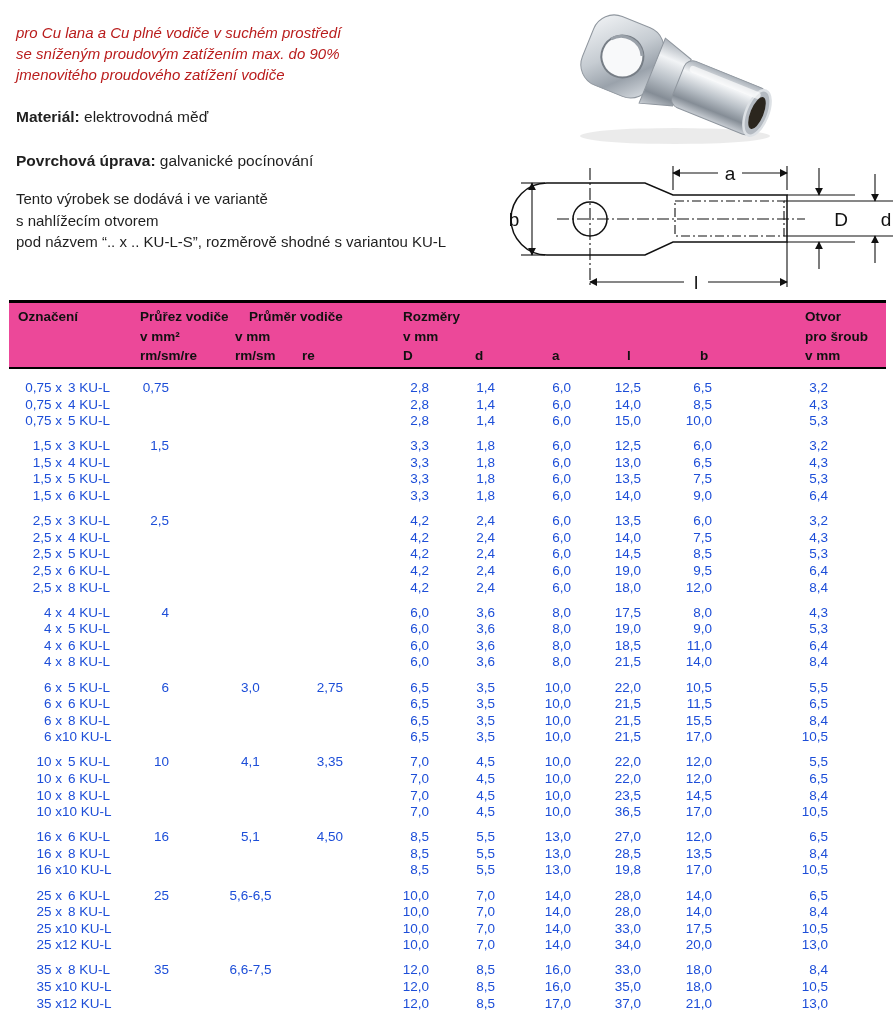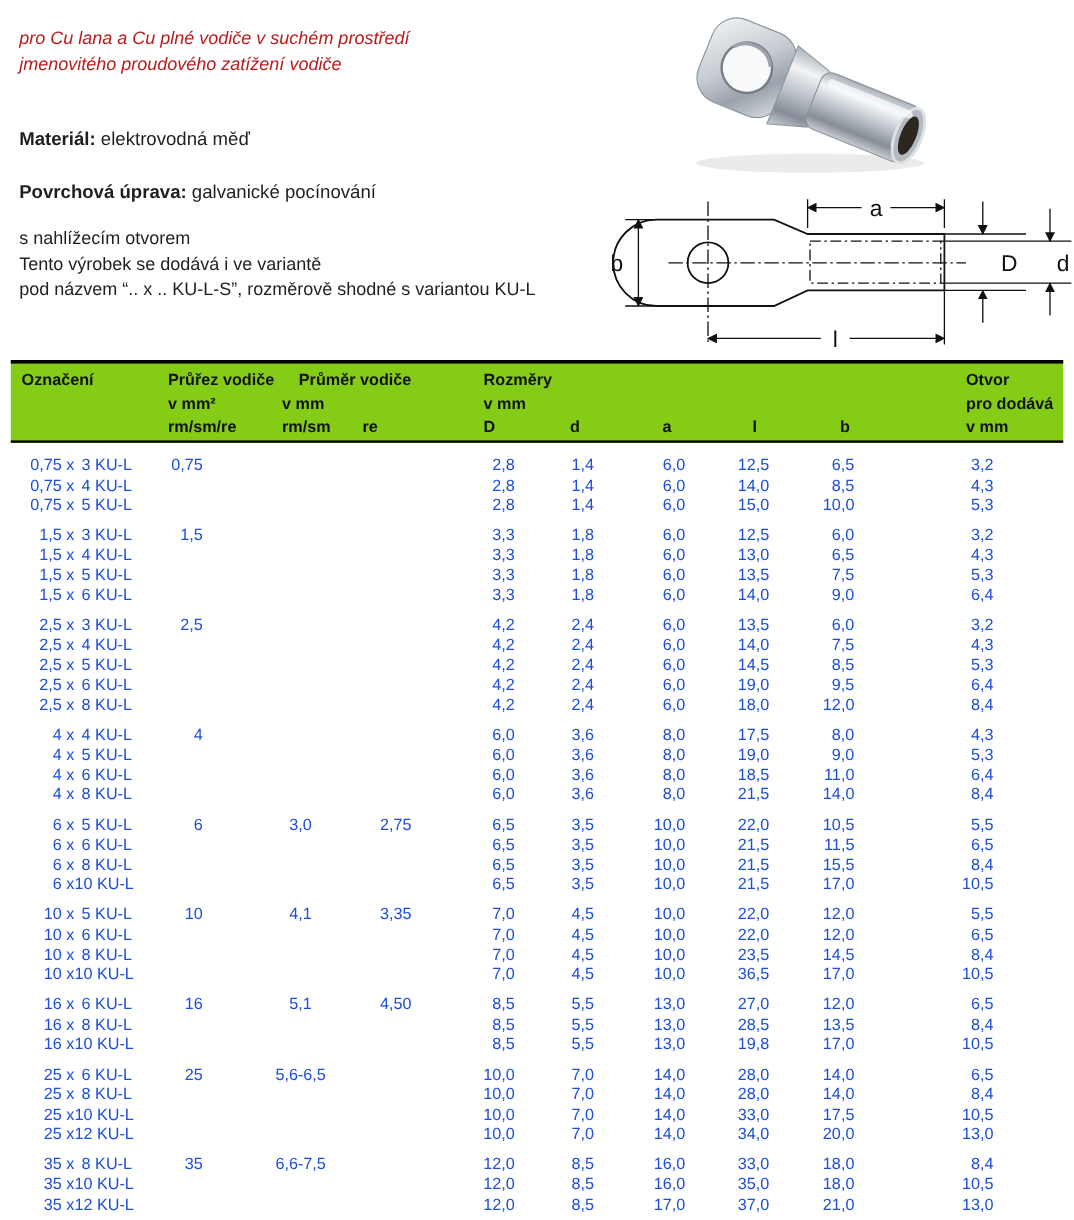--- a/index.html
+++ b/index.html
@@ -15,21 +15,21 @@
 
   
   .photo{position:absolute;left:553px;top:4px;width:252px;height:148px;}
 
   
   .drawing{position:absolute;left:503px;top:150px;width:390px;height:148px;}
   .drawing text{font-family:"Liberation Sans",sans-serif;font-size:19px;fill:#111;}
 
   
   .spec-table{position:absolute;left:9px;top:300px;width:877px;}
-  .thead{position:relative;height:64px;background:#84cc16;
+  .thead{position:relative;height:64px;background:#ec4899;
          border-top:3px solid #000;border-bottom:2.5px solid #000;text-align:right;}
   .th{position:absolute;font-weight:bold;font-size:13.5px;line-height:14px;color:#111;}
   .l1{top:7px}.l2{top:27px}.l3{top:46px}
 
   .tbody{padding-top:11px;}
   .trow{display:grid;
         grid-template-columns:44px 48px 59px 147px 27px 86px 66px 76px 70px 71px 116px;
         padding-left:9px;height:16.6px;line-height:16.6px;
         font-size:13.5px;color:#1d4ed8;}
   .trow span{display:block;white-space:nowrap;}
@@ -37,34 +37,35 @@
   .c-c{text-align:center;padding-left:16px;box-sizing:border-box;}
   .group-start{margin-top:8.5px;}
 </style>
 </head>
 <body>
 
 <div class="page">
 
   <div class="intro-italic">
     <div>pro Cu lana a Cu plné vodiče v suchém prostředí</div>
+    <div>se sníženým proudovým zatížením max. do 90%</div>
     <div>jmenovitého proudového zatížení vodiče</div>
   </div>
 
   <div class="mat-line" style="top:108px">
     <b>Materiál:</b><span> elektrovodná měď</span>
   </div>
 
   <div class="mat-line" style="top:152px">
     <b>Povrchová úprava:</b><span> galvanické pocínování</span>
   </div>
 
   <div class="variant">
+    <div>Tento výrobek se dodává i ve variantě</div>
     <div>s nahlížecím otvorem</div>
-    <div>Tento výrobek se dodává i ve variantě</div>
     <div>pod názvem “.. x .. KU-L-S”, rozměrově shodné s variantou KU-L</div>
   </div>
 
   <svg class="photo" viewBox="0 0 252 148">
     <defs>
       <linearGradient id="gPlate" x1="0" y1="0" x2="1" y2="1">
         <stop offset="0" stop-color="#f4f6f8"></stop>
           <stop offset="0.45" stop-color="#c6ccd2"></stop>
         <stop offset="0.7" stop-color="#9aa2ab"></stop>
           <stop offset="1" stop-color="#e4e8ec"></stop>
@@ -152,21 +153,21 @@
 
       <span class="th l1" style="left:394px">Rozměry</span>
       <span class="th l2" style="left:394px">v mm</span>
       <span class="th l3" style="left:394px">D</span>
       <span class="th l3" style="left:466px">d</span>
       <span class="th l3" style="left:543px">a</span>
       <span class="th l3" style="left:618px">l</span>
       <span class="th l3" style="left:691px">b</span>
 
       <span class="th l1" style="left:796px">Otvor</span>
-      <span class="th l2" style="left:796px">pro dodává</span>
+      <span class="th l2" style="left:796px">pro šroub</span>
       <span class="th l3" style="left:796px">v mm</span>
     </div>
 
     <div class="tbody">
         <div class="trow">
     <span class="c-r">0,75 x</span>
     <span class="c-r">3 KU-L</span>
     <span class="c-r">0,75</span>
     <span class="c-c"></span>
     <span class="c-r"></span>

